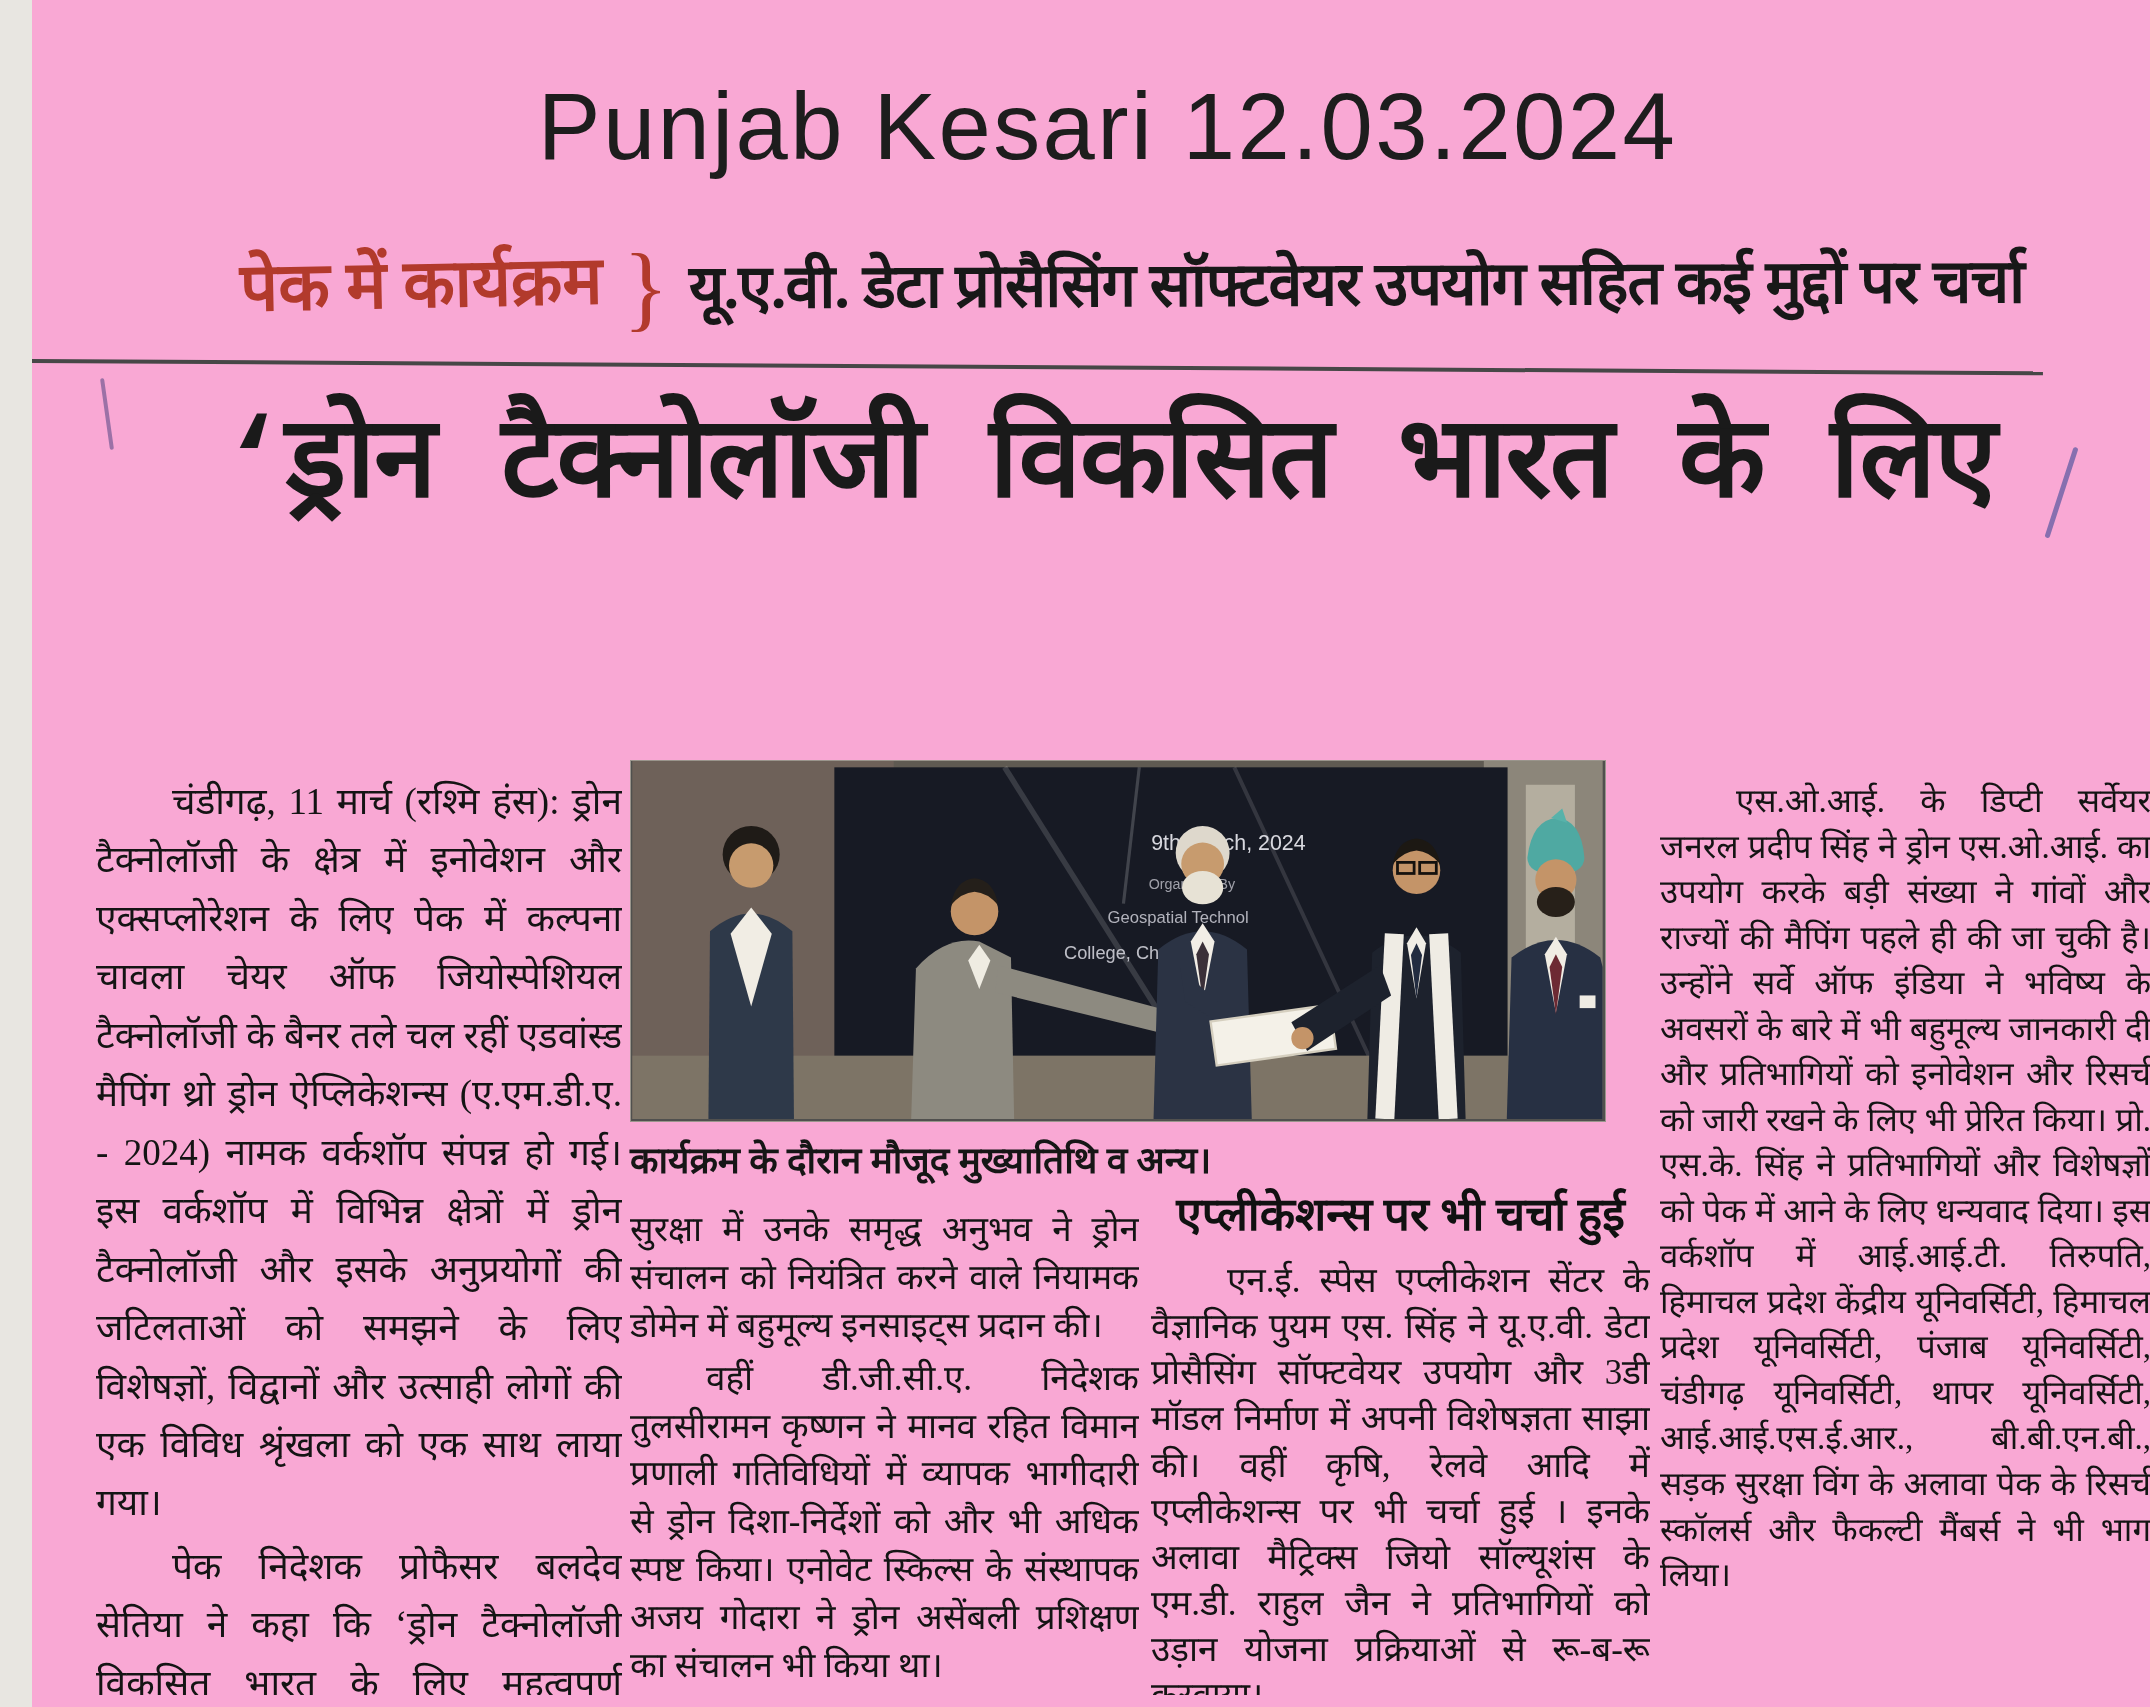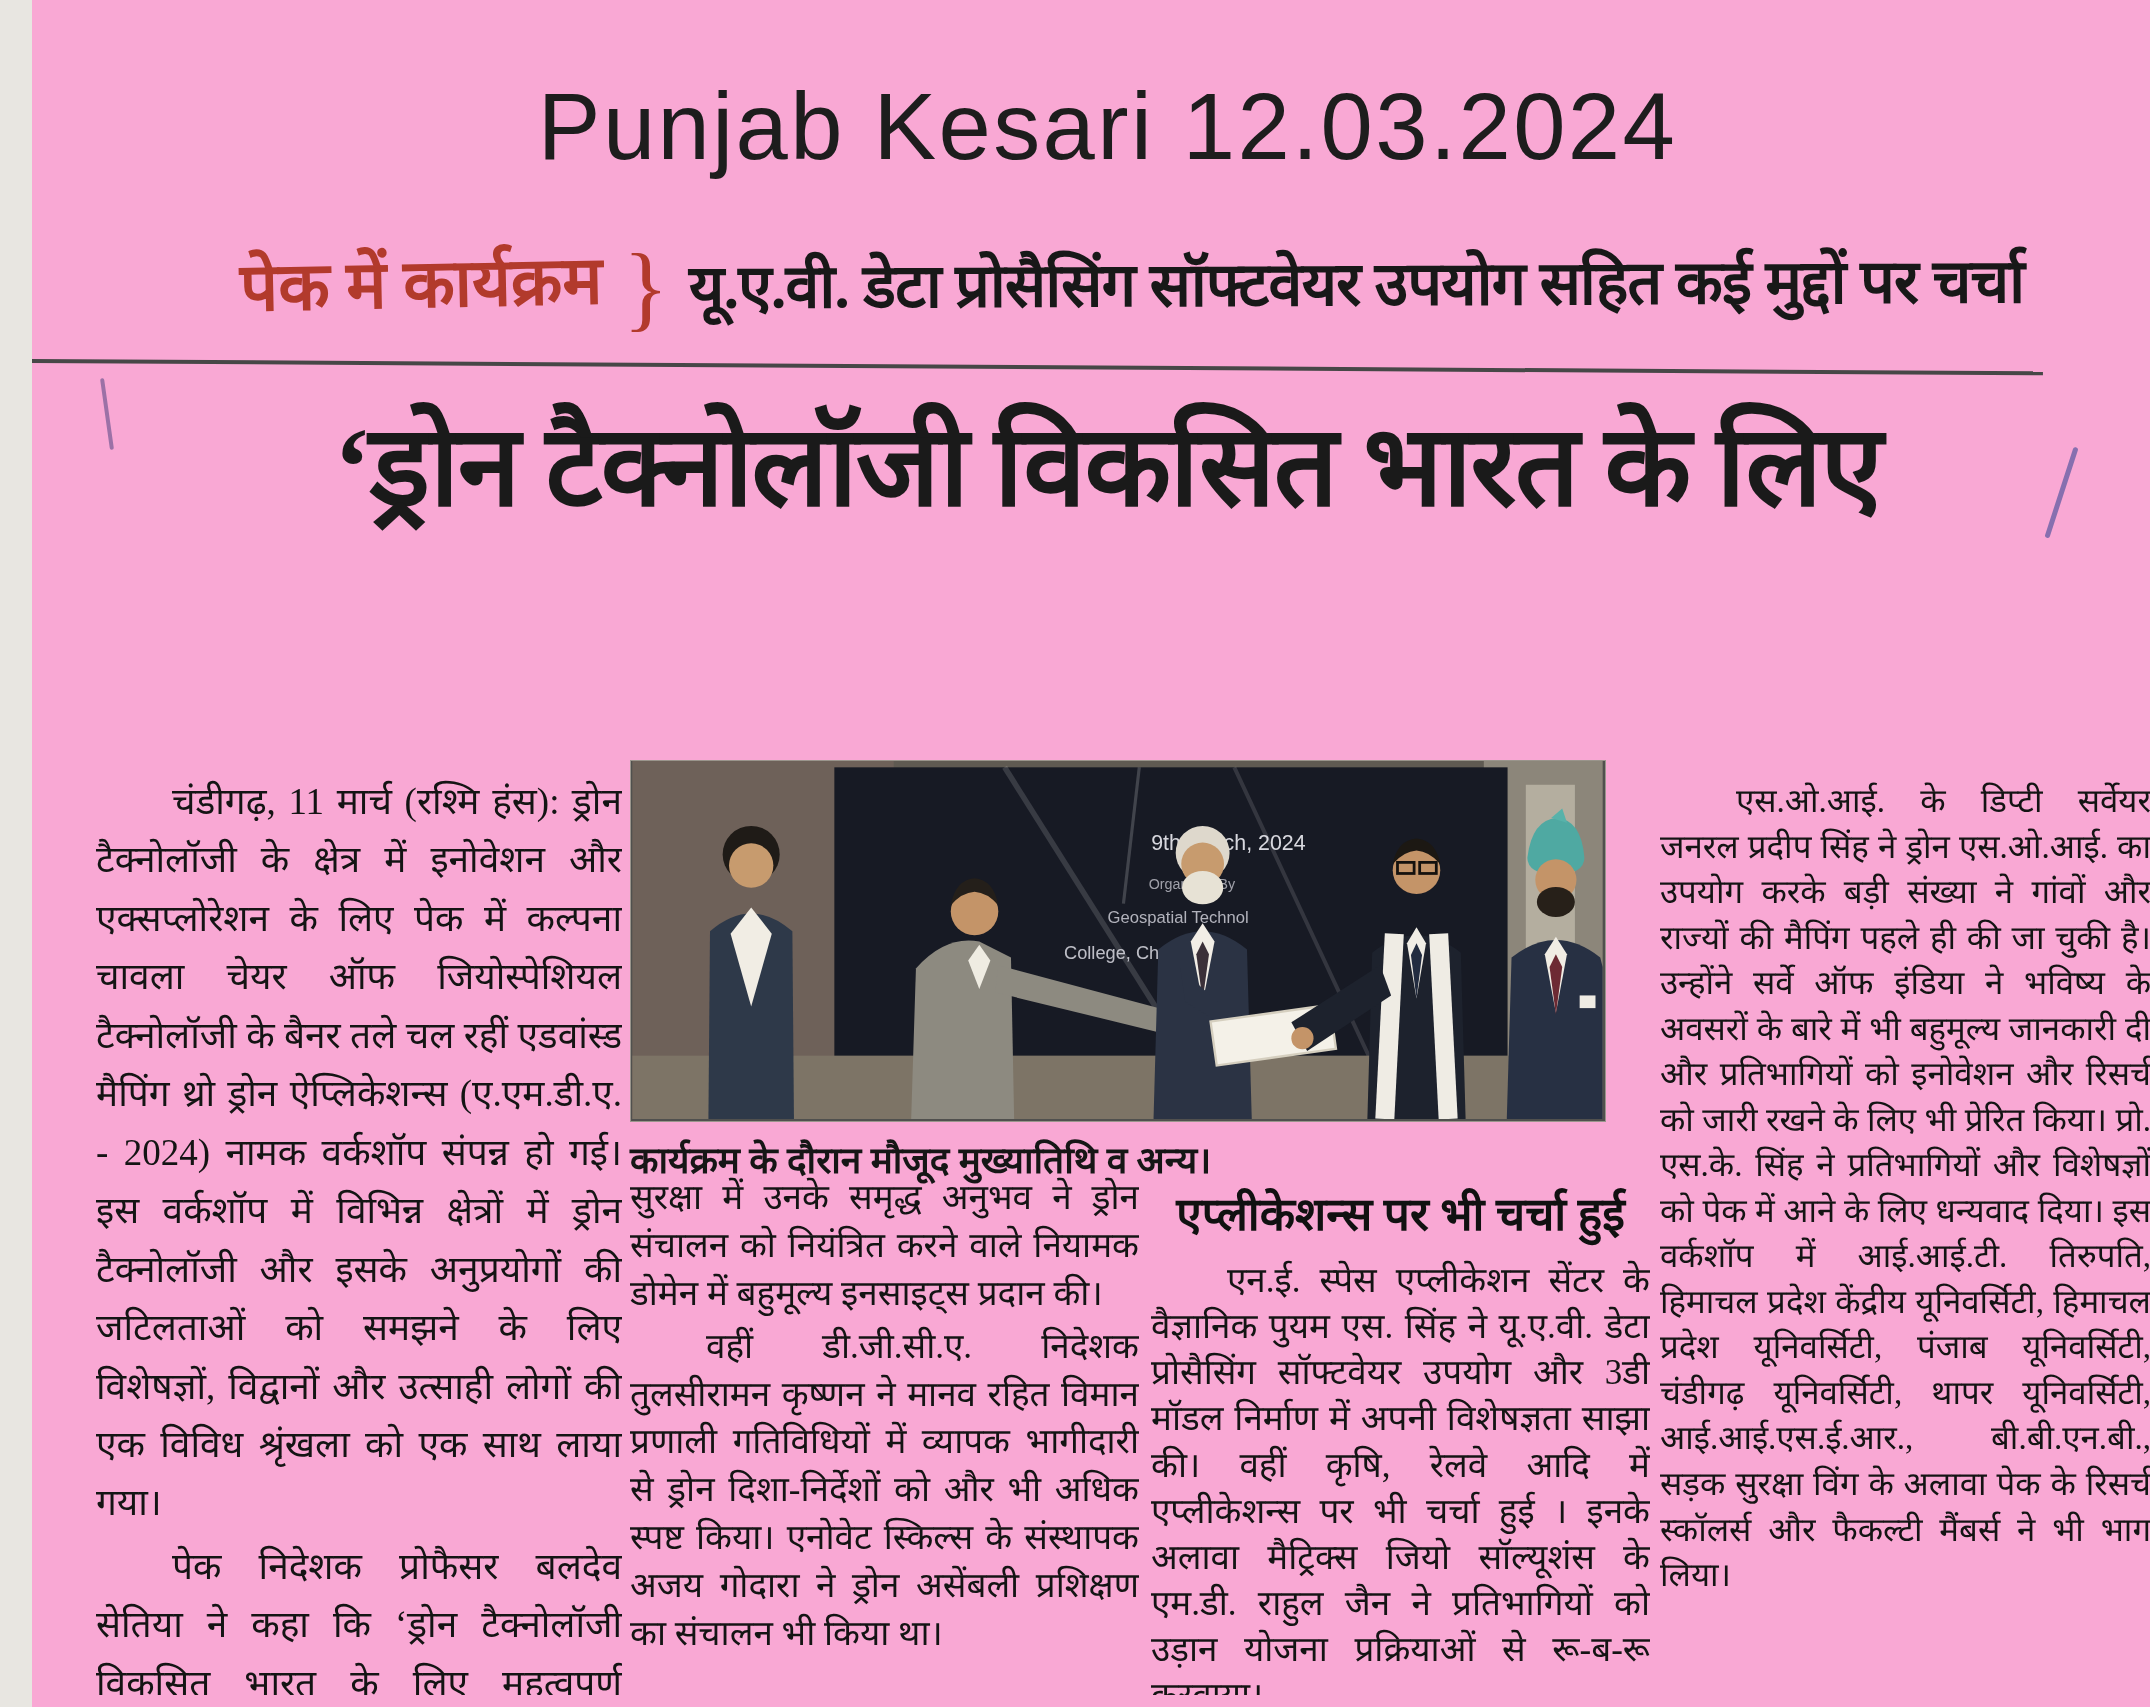--- a/index.html
+++ b/index.html
@@ -58,30 +58,31 @@
     position:absolute;top:372px;left:32px;right:32px;
     text-align:center;
     font-weight:bold;
     color:#1a1a1a;
   }
   .headline .hl{
     font-size:113px;
     line-height:1.68;
     white-space:nowrap;
     letter-spacing:-1.6px;
+    font-family:Liberation Mono, monospace;
   }
   
   .bodycol{
     position:absolute;
     text-align:justify;
     overflow:hidden;
   }
   .bodycol p{margin:0 0 4.8px 0;text-indent:76px;}
   .col1{left:64px;top:773px;width:526px;height:922px;font-size:37px;line-height:1.58;}
-  .col2{left:598px;top:1174px;width:509px;height:489px;font-size:35px;line-height:1.37;}
+  .col2{left:598px;top:1206px;width:509px;height:489px;font-size:35px;line-height:1.37;}
   .col3{left:1119px;top:1186px;width:499px;height:509px;font-size:35px;line-height:1.32;}
   .col4{left:1628px;top:779px;width:491px;height:918px;font-size:33px;line-height:1.38;}
   .subhead{
     font-weight:bold;
     font-size:46px;
     line-height:1.25;
     text-indent:0;
     text-align:center;
     margin:0 0 14.3px 0;
     color:#111;

